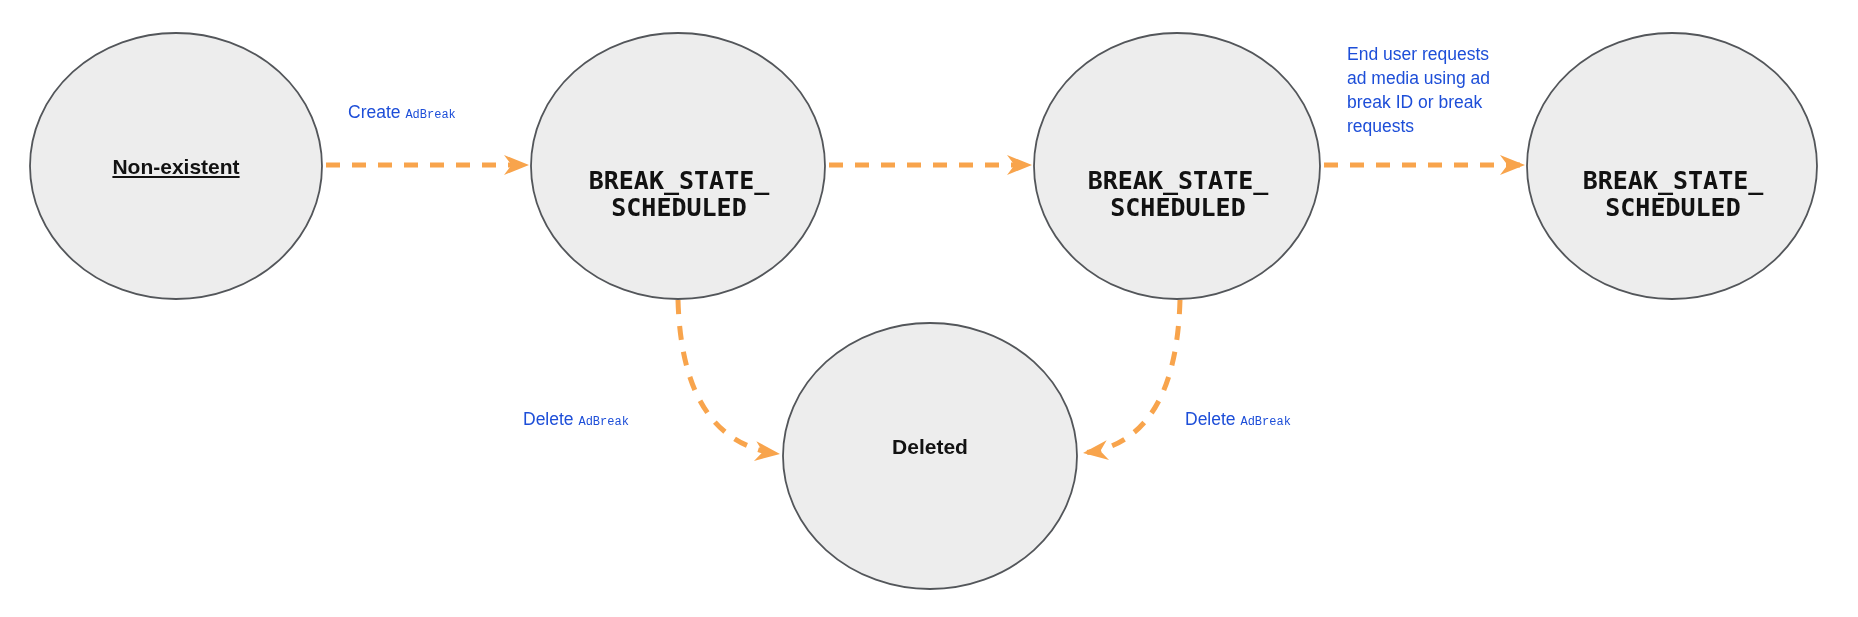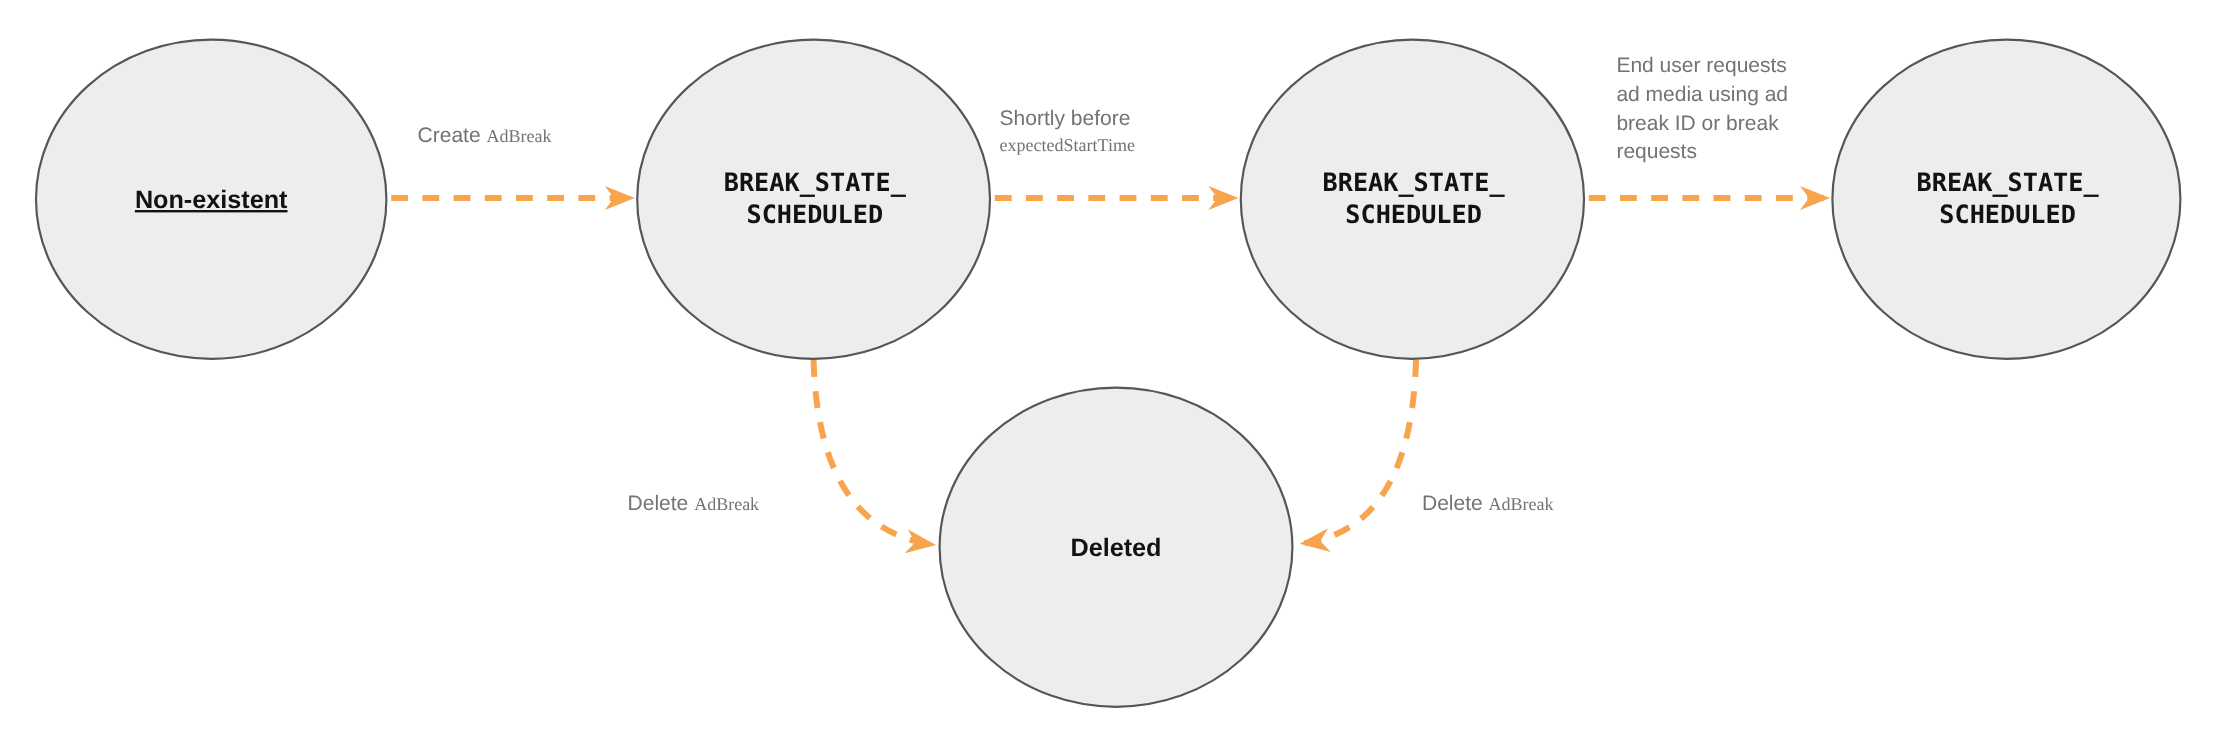--- a/index.html
+++ b/index.html
@@ -46,39 +46,40 @@
   }
   .node-label.plain {
     font-family: "Liberation Sans", sans-serif;
     font-weight: bold;
     font-size: 21px;
     line-height: 24px;
   }
   .node-label.code {
     font-family: "DejaVu Sans Mono", monospace;
     font-weight: bold;
-    font-size: 21px;
+    font-size: 25px;
     line-height: 27px;
+    margin-top: 28px;
   }
   .node-label .line {
     display: block;
   }
   .edge-label {
     position: absolute;
-    color: #737373;
+    color: #1d4ed8;
     font-size: 17.5px;
     line-height: 24px;
     white-space: nowrap;
   }
   .edge-label .line {
     display: block;
   }
   .code-text {
-    font-family: Liberation Serif, serif;
-    font-size: 15px;
+    font-family: Liberation Mono, monospace;
+    font-size: 12px;
   }
 </style>
 </head>
 <body>
 
 <div class="diagram">
 
   <svg class="layer" viewBox="0 0 1858 617">
     <defs>
       <marker id="arrowhead" markerUnits="userSpaceOnUse" markerWidth="28" markerHeight="24" refX="25" refY="11" orient="auto">
@@ -109,30 +110,26 @@
   <div class="node-label code" style="left:1178px; top:166px;">
     <span class="line">BREAK_STATE_</span>
     <span class="line">SCHEDULED</span>
   </div>
 
   <div class="node-label code" style="left:1673px; top:166px;">
     <span class="line">BREAK_STATE_</span>
     <span class="line">SCHEDULED</span>
   </div>
 
-  <div class="node-label plain" style="left:930px; top:457px;">Deleted</div>
+  <div class="node-label plain" style="left:930px; top:447px;">Deleted</div>
 
   <div class="edge-label" style="left:348px; top:100px;">
     <span>Create </span><span class="code-text">AdBreak</span>
   </div>
 
-  <div class="edge-label" style="left:833px; top:86px;">
-    <span class="line">Shortly before</span>
-    <span class="line code-text">expectedStartTime</span>
-  </div>
 
   <div class="edge-label" style="left:1347px; top:42px;">
     <span class="line">End user requests</span>
     <span class="line">ad media using ad</span>
     <span class="line">break ID or break</span>
     <span class="line">requests</span>
   </div>
 
   <div class="edge-label" style="left:523px; top:407px;">
     <span>Delete </span><span class="code-text">AdBreak</span>

